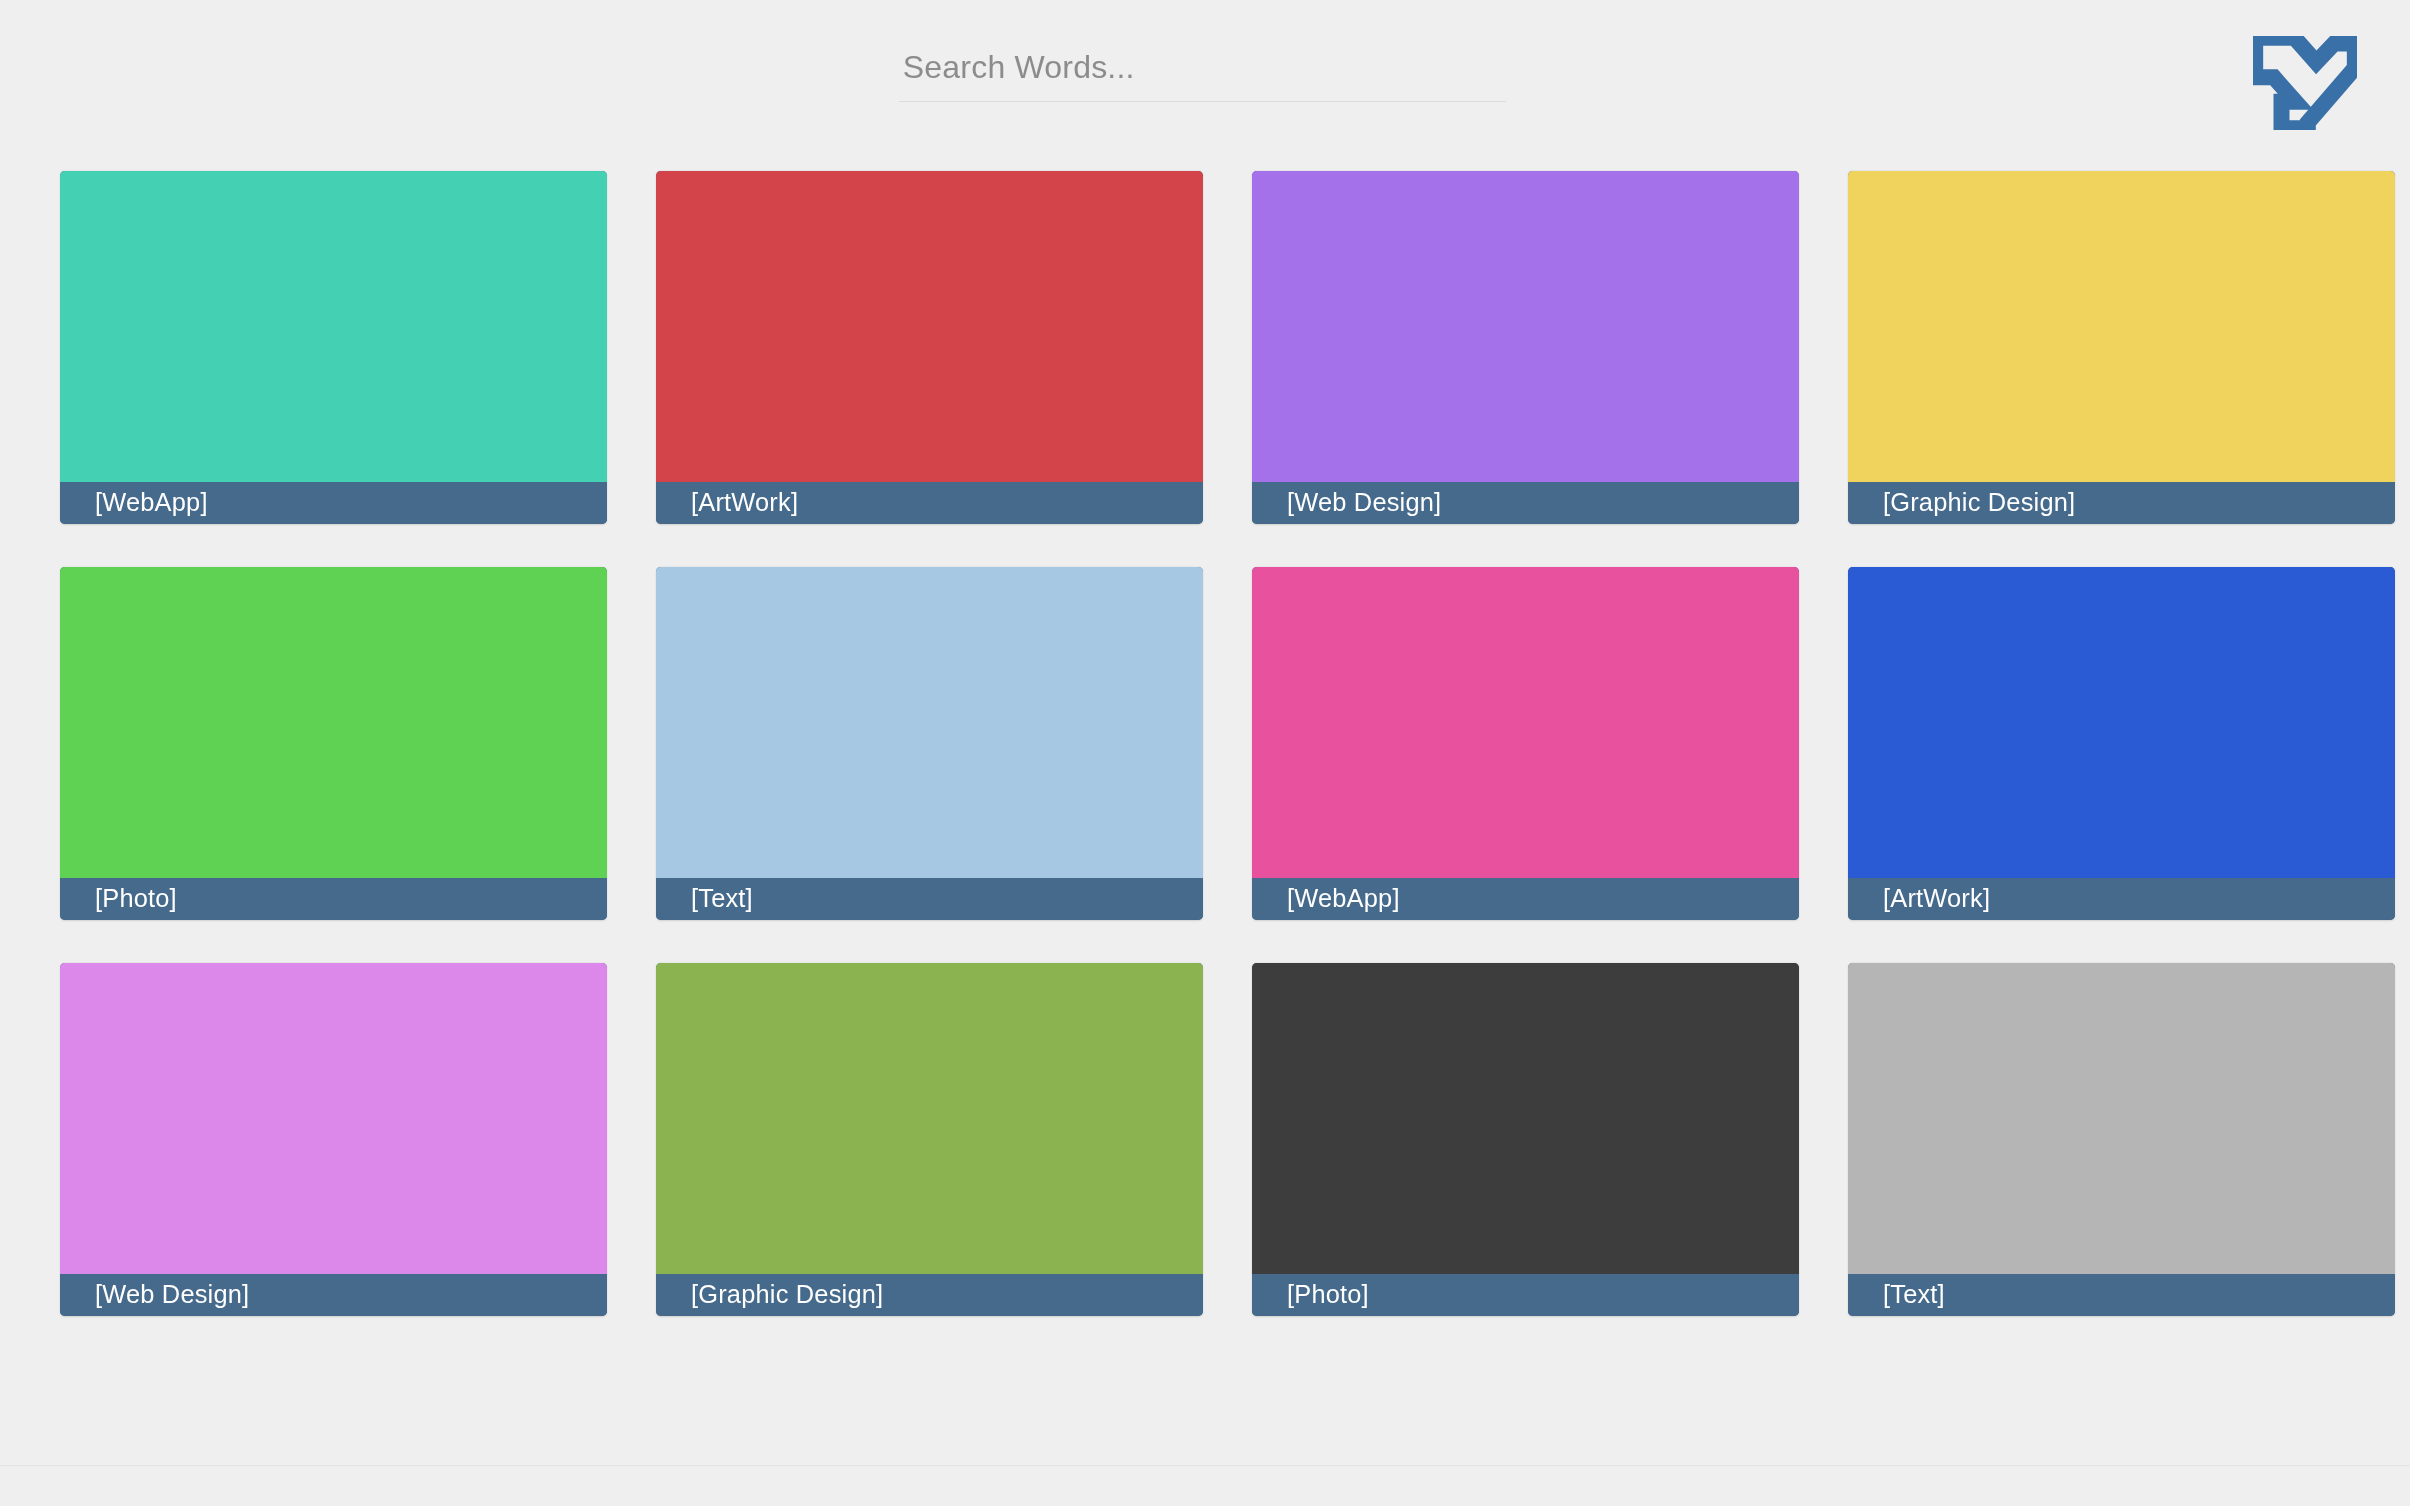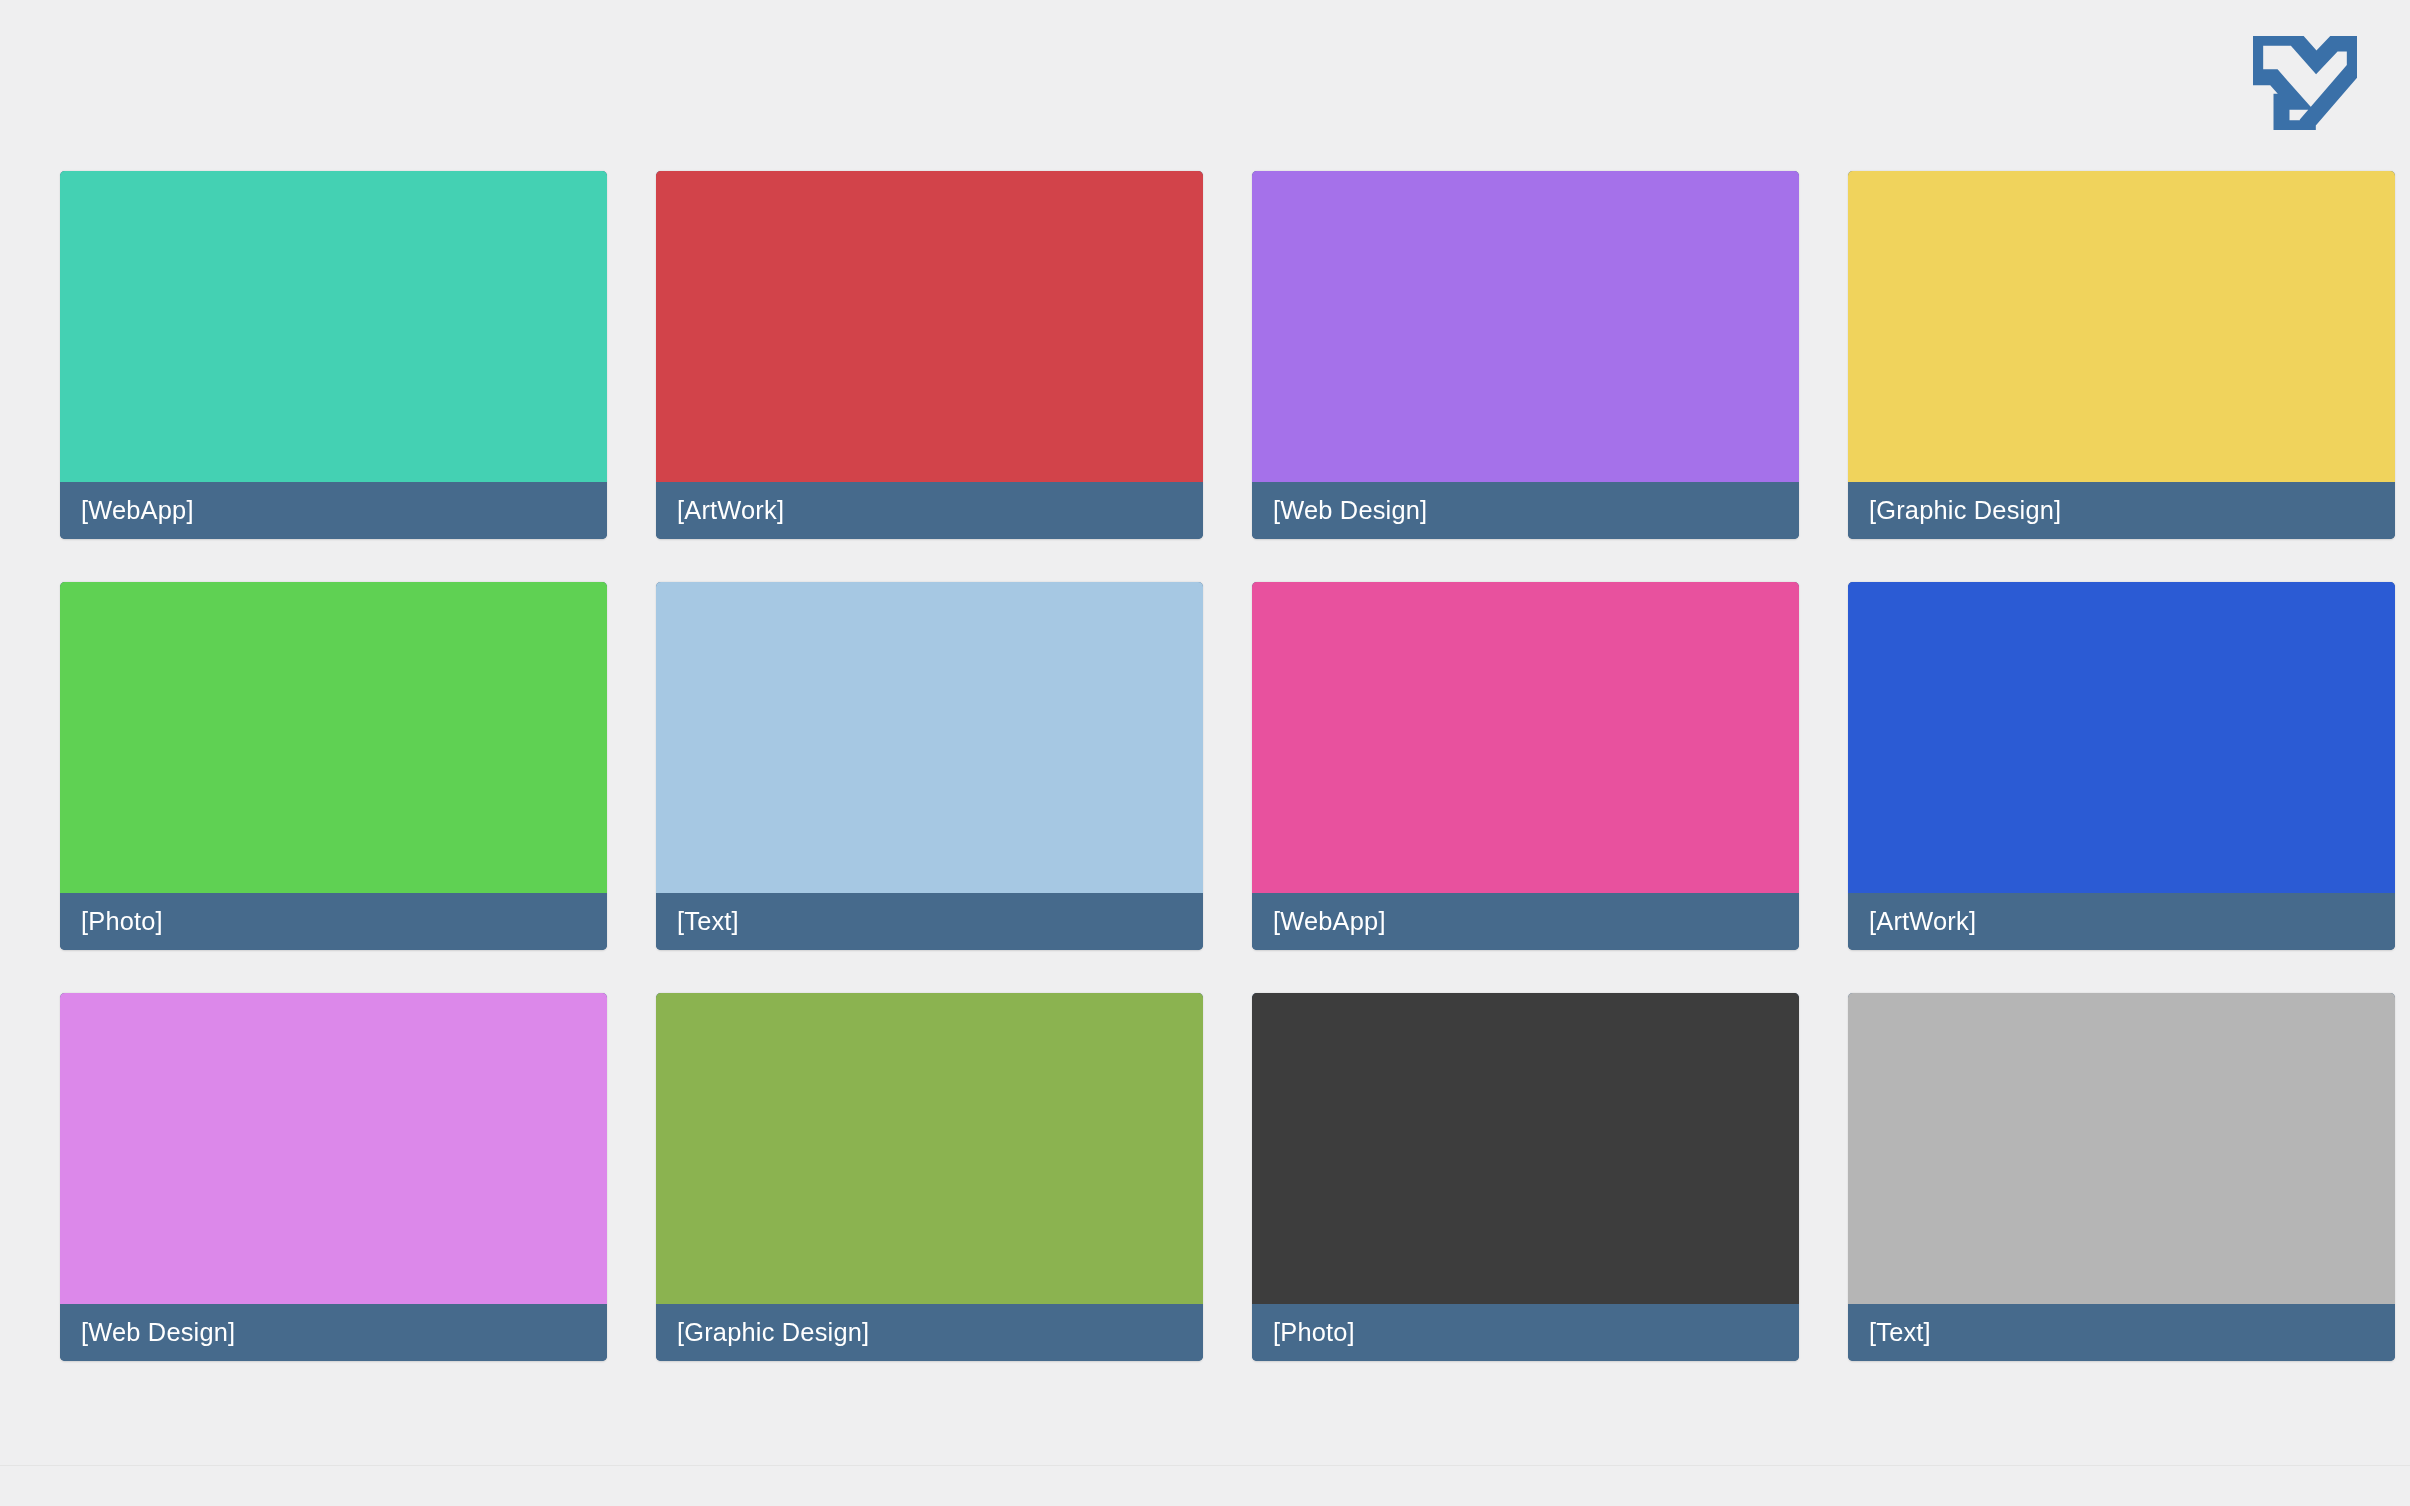--- a/index.html
+++ b/index.html
@@ -82,25 +82,25 @@
     cursor: pointer;
   }
 
   .card-thumb {
     width: 100%;
     height: 311px;
     display: block;
   }
 
   .card-caption {
-    height: 57px;
+    height: 42px;
     background: #466a8c;
     display: flex;
     align-items: center;
-    padding-left: 21px;
+    padding-left: 35px;
   }
 
   .card-caption-text {
     color: #ffffff;
     font-size: 25.4px;
     font-family: "Liberation Sans", sans-serif;
     line-height: 1;
     letter-spacing: 0.2px;
   }
 
@@ -115,20 +115,23 @@
     border-top: 0.9px solid #e4e4e4;
   }
 </style>
 </head>
 <body>
 
 <div class="page">
 
   <div class="header">
 
+    <div class="search-wrap">
+      <input class="search-input" type="text" placeholder="Search Words..." value="" style="">
+    </div>
 
     <div class="logo">
       <svg viewBox="0 0 110 100" width="104" height="94" aria-hidden="true">
         <path d="M2 2 H44 L67 28 L86 8 H108 V34 L58 92 V98 H30 V70 H45 L22 44 H2 Z" fill="none" stroke="#3a70a8" stroke-width="17" stroke-linejoin="miter"></path>
       </svg>
     </div>
 
   </div>
 
   <div class="grid">

